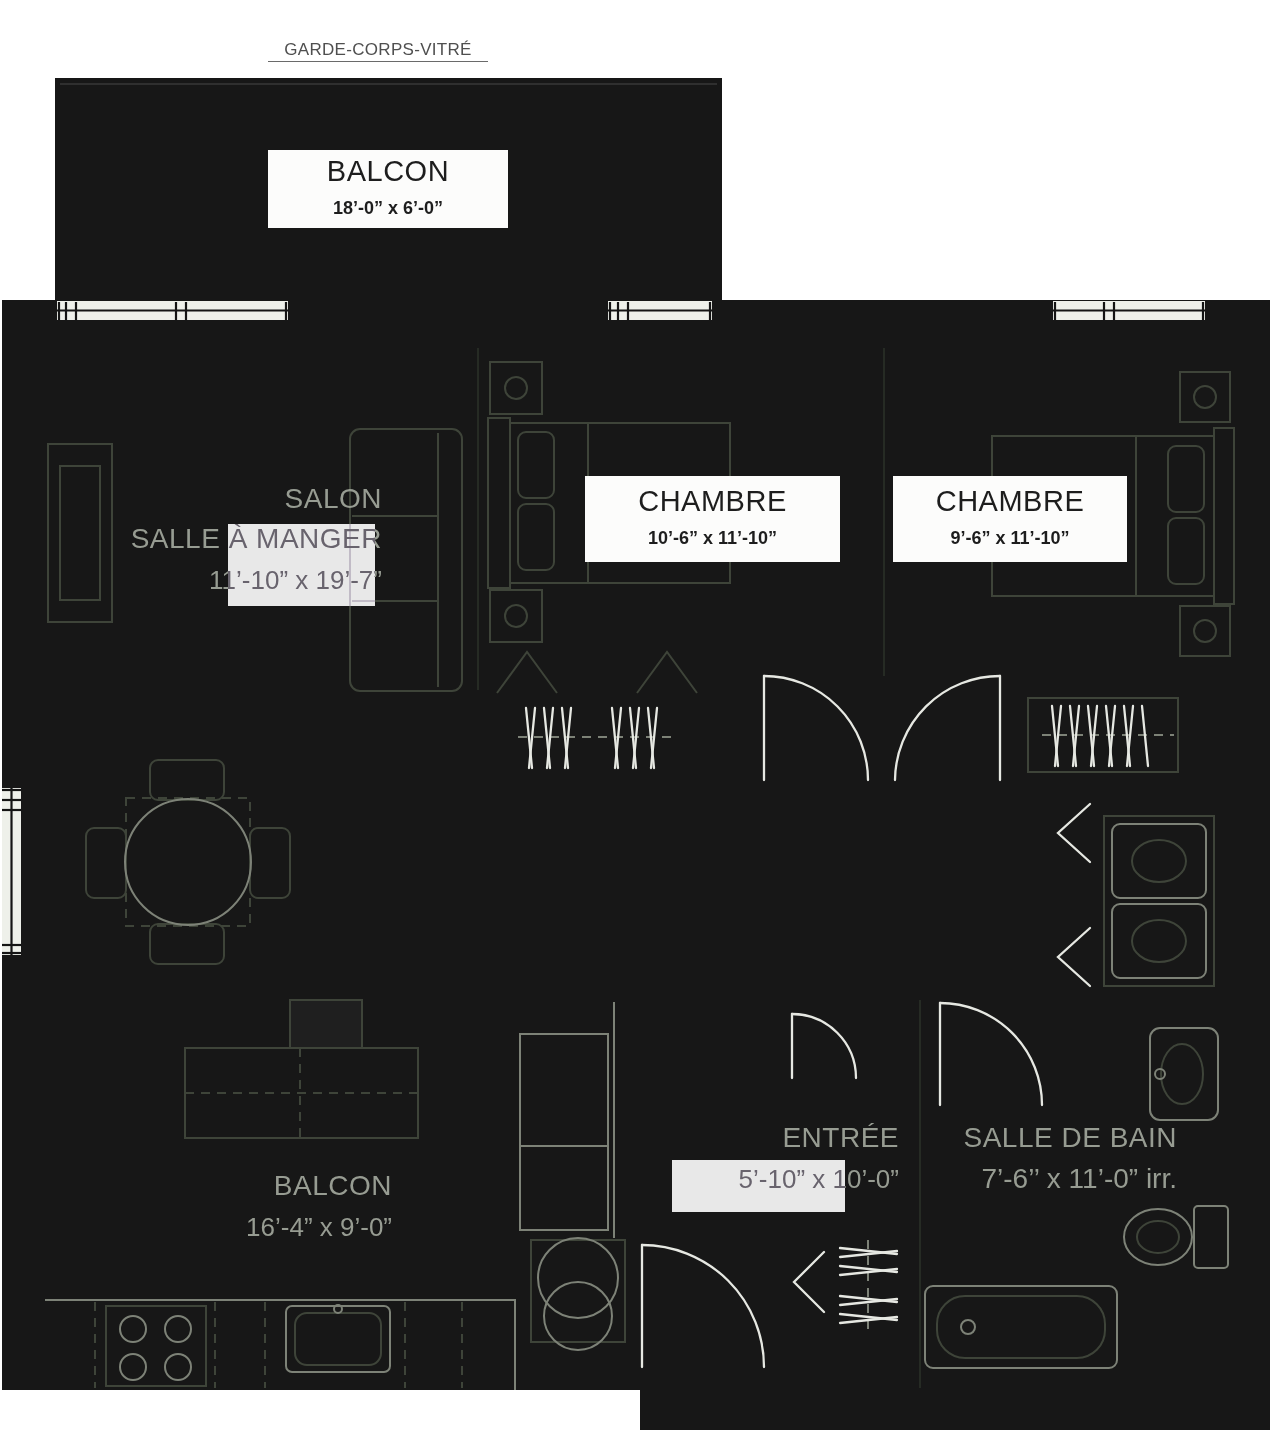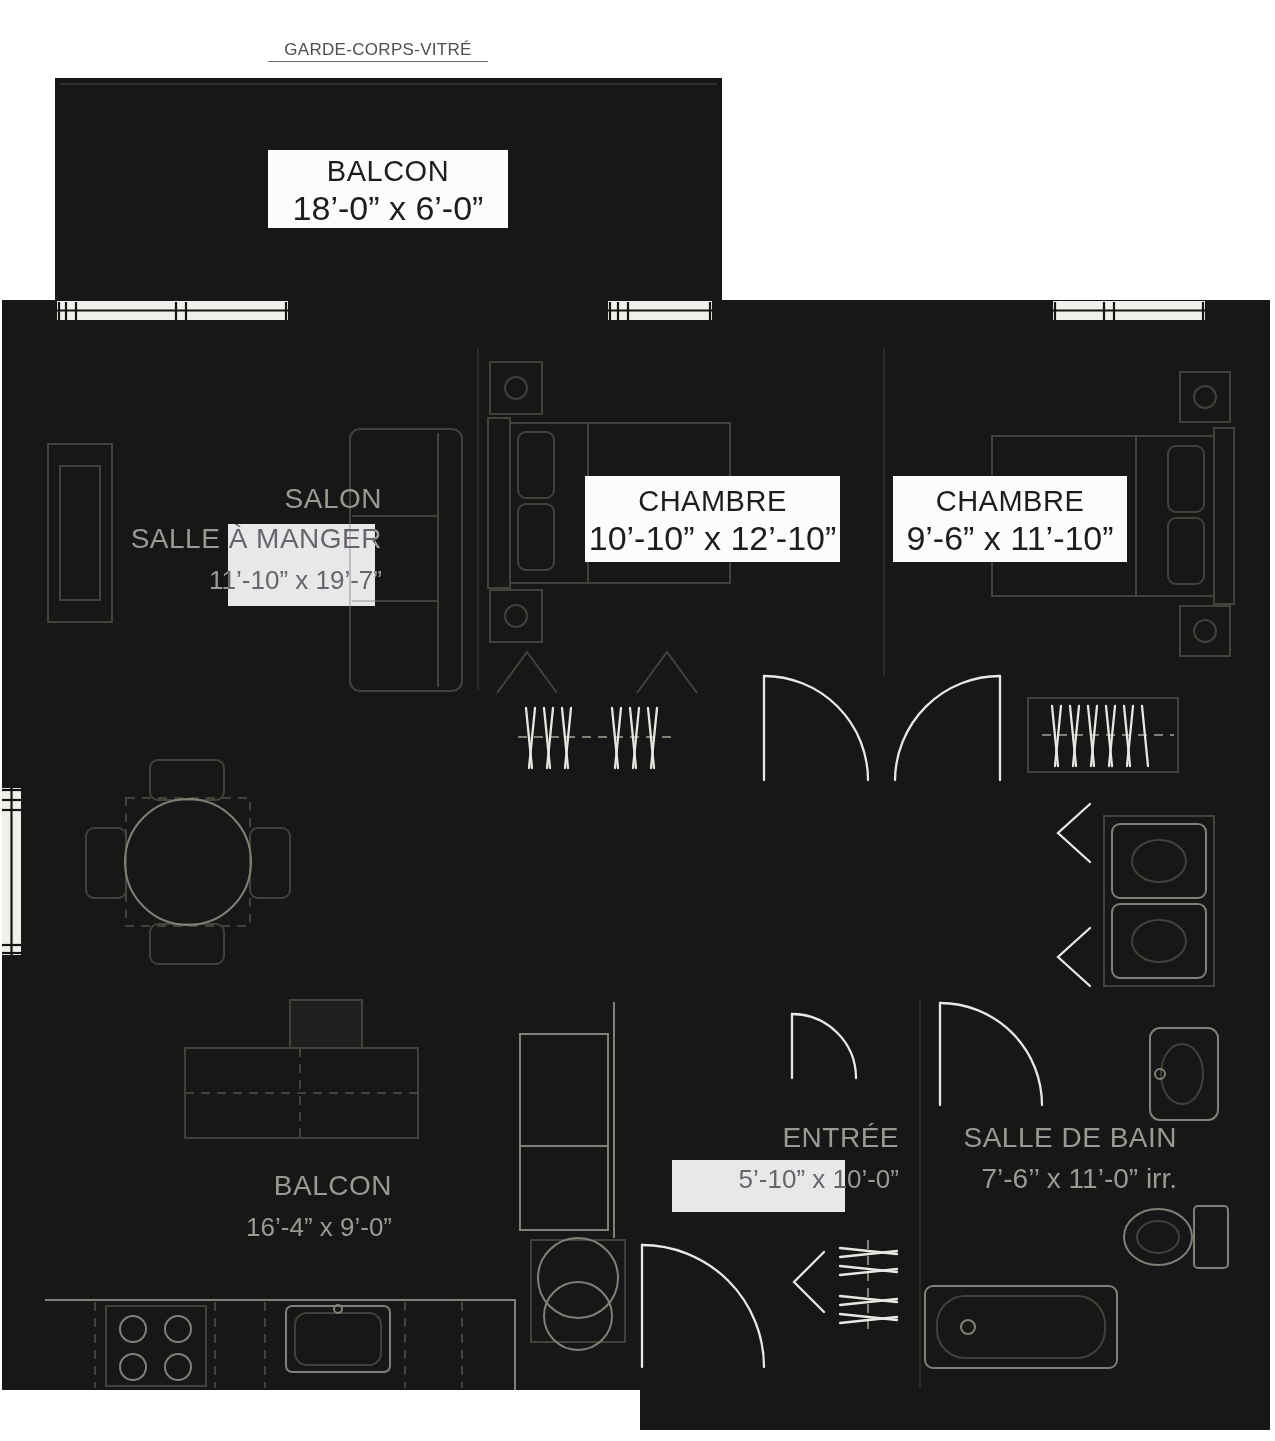--- a/index.html
+++ b/index.html
@@ -21,21 +21,21 @@
 
   
   .room-label{position:absolute;text-align:right;color:#979c92;white-space:nowrap;z-index:2;}
   .room-label .rname{font-size:28px;line-height:40px;letter-spacing:0.5px;}
   .room-label .rdims{font-size:26px;line-height:42px;}
   .white-label{
     position:absolute;text-align:center;background:#fcfcfb;color:#1d1d1d;
     display:flex;flex-direction:column;justify-content:center;white-space:nowrap;z-index:3;
   }
   .white-label .wname{font-size:29px;line-height:38px;letter-spacing:0.5px;}
-  .white-label .wdims{font-size:34px;line-height:36px;}
+  .white-label .wdims{font-size:18px;line-height:36px;font-weight:bold;}
   .blend{position:absolute;background:#ffffff;mix-blend-mode:difference;z-index:4;pointer-events:none;}
 
   #railing-label{
     position:absolute;left:268px;top:40px;width:220px;text-align:center;
     font-size:17px;color:#4f4f4f;letter-spacing:0.3px;border-bottom:1.5px solid #6a6a6a;
     padding-bottom:1px;z-index:2;white-space:nowrap;
   }
   #balcon-label{left:268px;top:150px;width:240px;height:78px;}
   #chambre1-label{left:585px;top:476px;width:255px;height:86px;}
   #chambre2-label{left:893px;top:476px;width:234px;height:86px;}
@@ -298,21 +298,21 @@
 
   <div class="room-label" id="salon-label">
     <div class="rname">SALON</div>
     <div class="rname">SALLE À MANGER</div>
     <div class="rdims">11’-10” x 19’-7”</div>
   </div>
   <div class="blend" id="salon-blend"></div>
 
   <div class="white-label" id="chambre1-label">
     <div class="wname">CHAMBRE</div>
-    <div class="wdims">10’-10” x 12’-10”</div>
+    <div class="wdims">10’-6” x 11’-10”</div>
   </div>
 
   <div class="white-label" id="chambre2-label">
     <div class="wname">CHAMBRE</div>
     <div class="wdims">9’-6” x 11’-10”</div>
   </div>
 
   <div class="room-label" id="cuisine-label">
     <div class="rname">BALCON</div>
     <div class="rdims">16’-4” x 9’-0”</div>

